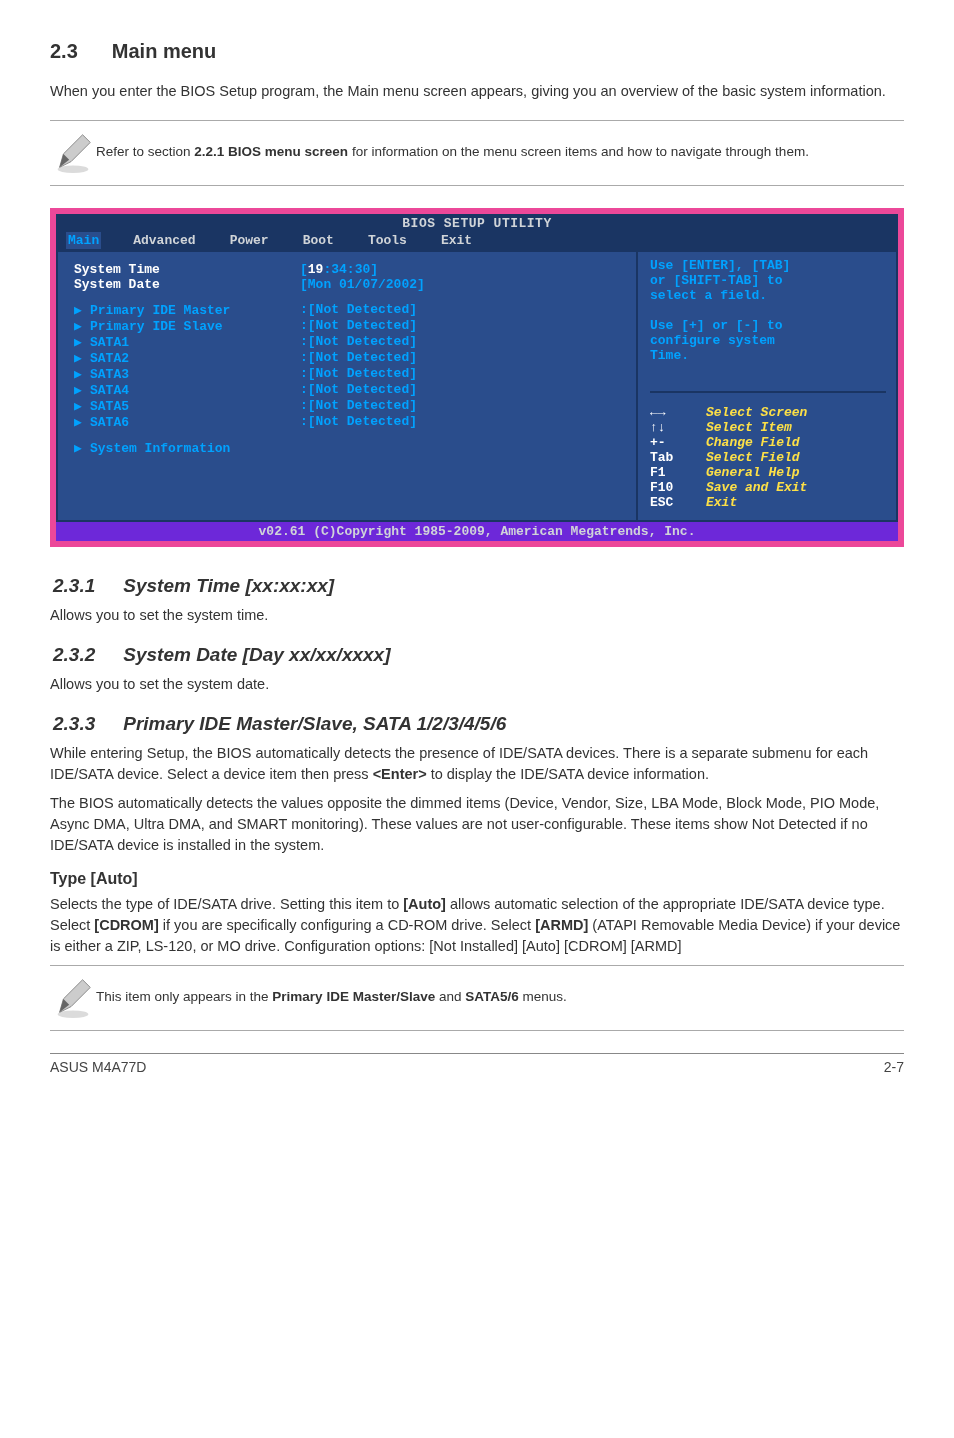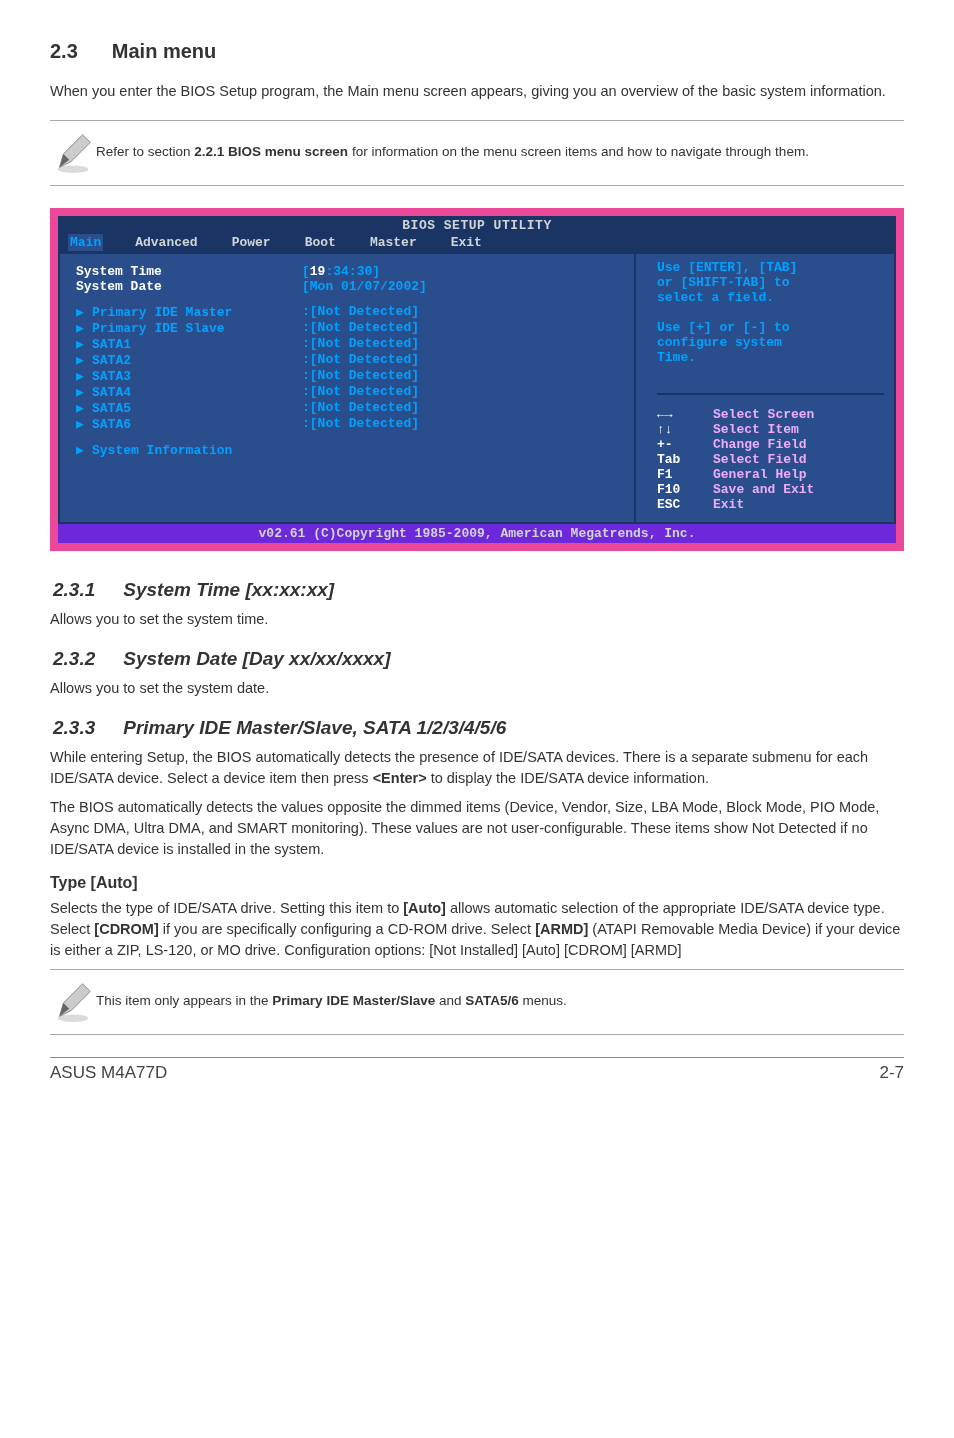--- a/index.html
+++ b/index.html
@@ -37,21 +37,21 @@
   .callout .pencil svg { width: 100%; height:100%; }
   .callout .ctext {
     font-size: 13.5px;
     line-height: 1.4;
   }
   
   .bios {
     font-family: "Courier New", Courier, monospace;
     font-size: 13px;
     font-weight:bold;
-    border: 8px solid #ec4899;
+    border: 6px solid #ec4899;
     background: #2a4d8c;
     color: #00a2ff;
     margin-bottom: 28px;
   }
   .bios-titlebar {
     background: #1a3563;
     color: #d0d4d8;
     text-align: center;
     padding: 2px 0 1px;
     letter-spacing: 0.5px;
@@ -76,21 +76,21 @@
     flex: 1 1 auto;
     border: 2px solid #1a3563;
     border-top:none;
     padding: 6px 16px 18px 16px;
   }
   .bios-right {
     width: 260px;
     border: 2px solid #1a3563;
     border-top:none;
     border-left:none;
-    padding: 6px 10px 10px 21px;
+    padding: 6px 10px 10px 12px;
     display:flex;
     flex-direction:column;
   }
   .mainsettings {
     color: #0b1e40;
     font-weight: bold;
     margin-bottom: 6px;
   }
   .row {
     display:flex;
@@ -98,21 +98,21 @@
   }
   .label { color:#00a2ff; width: 226px; }
   .label.white { color:#ffffff; }
   .label .caret { display:inline-block; width:16px; text-align:left; }
   .val { color:#00a2ff; }
   .val .bracket-white { color:#ffffff; }
   .right-top { flex:0 0 auto; border-bottom:2px solid #1a3563; padding-bottom:28px; }
   .right-bottom { flex:1 1 auto; padding-top:12px; }
   .keyrow { display:flex; }
   .keyrow .k { width:56px; color:#ffffff; }
-  .keyrow .d { color:#f0abfc; }
+  .keyrow .d { color:#fde047;font-style:italic; }
   .arrowglyph { color:#ffffff; }
   .footer {
     background:#6d28d9;
     color:#d0d4d8;
     text-align:center;
     padding:2px 0;
   }
   
   h2.sub {
     font-size: 19px;
@@ -130,21 +130,21 @@
     font-size:16px;
     font-weight:bold;
     margin: 14px 0 6px 0;
   }
   .pgfoot {
     margin-top: 17px;
     border-top: 1px solid #888;
     padding-top: 5px;
     display:flex;
     justify-content:space-between;
-    font-size: 17px;
+    font-size: 14px;
     color:#444;
   }
 </style>
 </head>
 <body>
 
 <h1 class="h1title">
   <span class="sectnum">2.3</span><span>Main menu</span>
 </h1>
 
@@ -163,21 +163,21 @@
   </div>
 </div>
 
 <div class="bios">
   <div class="bios-titlebar">BIOS SETUP UTILITY</div>
   <div class="bios-tabs">
     <span class="tab active">Main</span>
     <span class="tab">Advanced</span>
     <span class="tab">Power</span>
     <span class="tab">Boot</span>
-    <span class="tab">Master</span>
+    <span class="tab">Tools</span>
     <span class="tab">Exit</span>
   </div>
   <div class="bios-body">
     <div class="bios-left">
       <div style="height:4px"></div>
       <div class="row">
         <span class="label white">System Time</span>
         <span class="val"><span>[</span><span class="bracket-white">19</span><span>:34:30]</span></span>
       </div>
       <div class="row">

